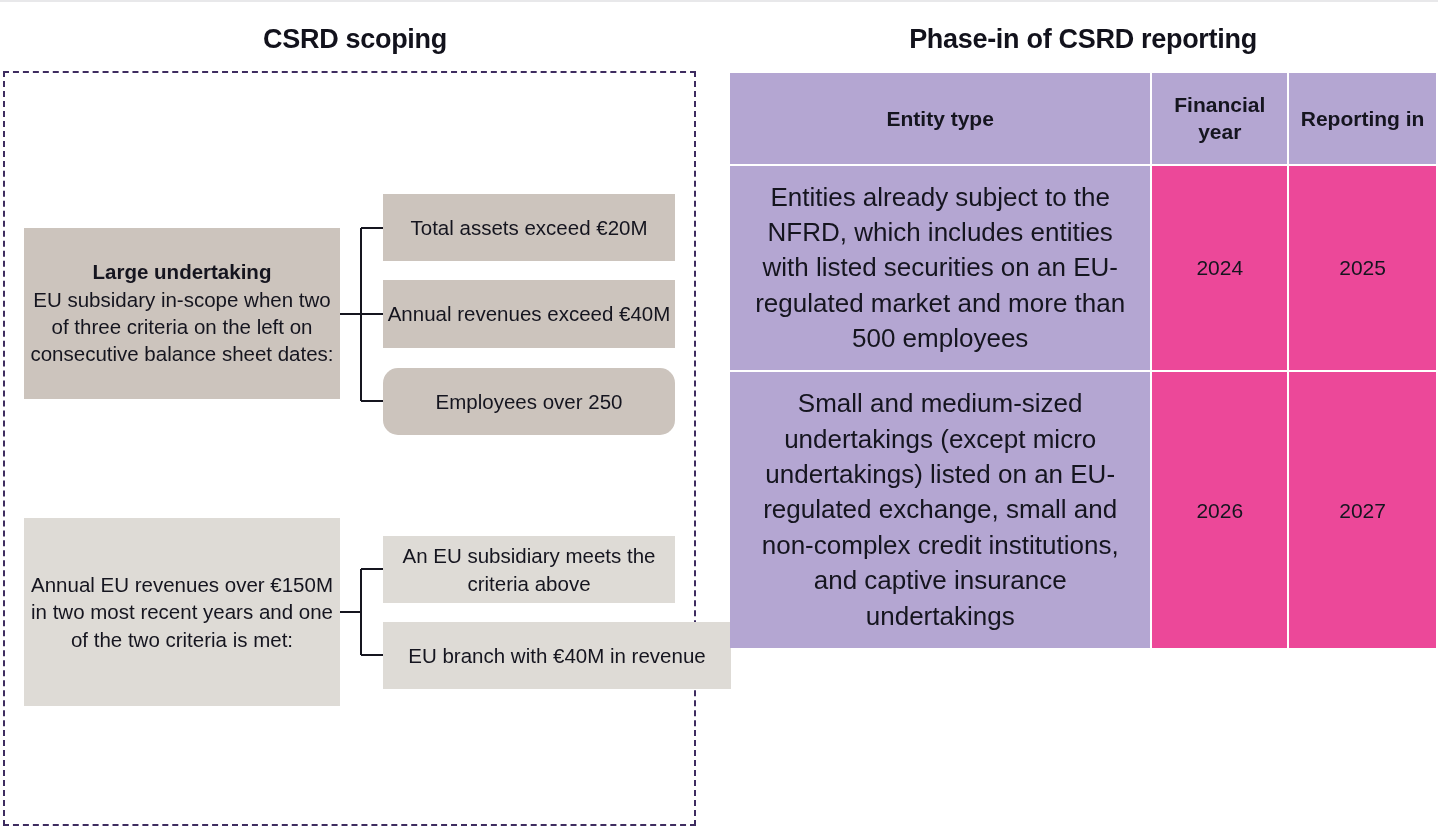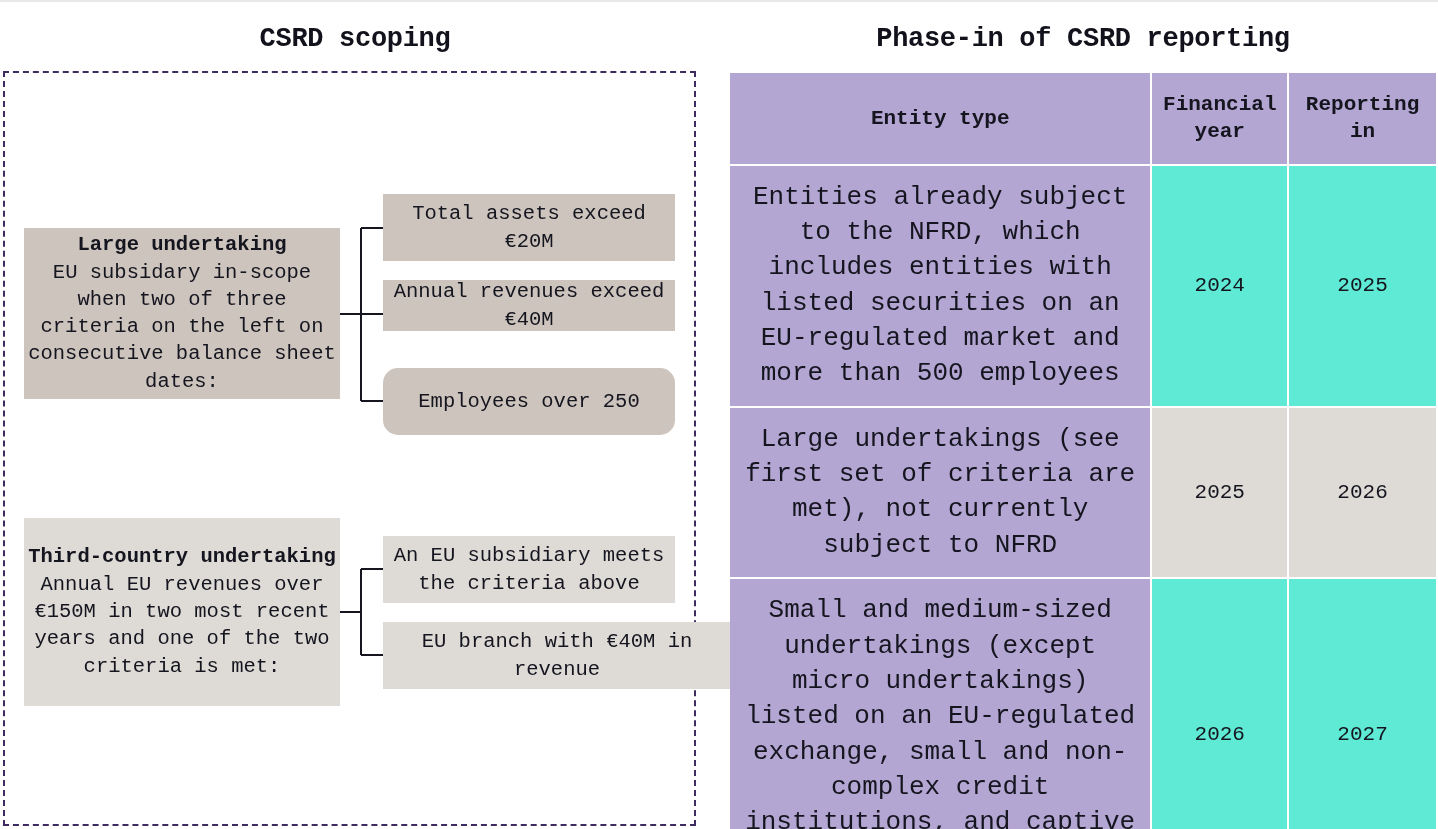--- a/index.html
+++ b/index.html
@@ -11,21 +11,20 @@
     font-family: "Liberation Sans", sans-serif;
     color: #12121c;
     overflow: hidden;
   }
 
   .page {
     position: relative;
     width: 1438px;
     height: 829px;
     background: #ffffff;
-    font-family: Liberation Mono, monospace;
   }
 
   .top-rule {
     position: absolute;
     left: 0; top: 0;
     width: 1438px; height: 2px;
     background: #e8e8ea;
   }
 
   
@@ -72,21 +71,21 @@
     font-size: 20.5px;
     line-height: 1.3;
   }
 
   .taupe { background: #ccc4bd; }
   .pale  { background: #dedbd6; }
 
   
   #node-large       { left: 24px;  top: 228px; width: 316px; height: 171px; align-items: center; }
   #node-assets      { left: 383px; top: 194px; width: 292px; height: 67px;  }
-  #node-revenues    { left: 383px; top: 280px; width: 292px; height: 51px;  }
+  #node-revenues    { left: 383px; top: 280px; width: 292px; height: 68px;  }
   #node-employees   { left: 383px; top: 368px; width: 292px; height: 67px; border-radius: 15px;  }
 
   
   #node-third       { left: 24px;  top: 518px; width: 316px; height: 188px; }
   #node-sub-meets   { left: 383px; top: 536px; width: 292px; height: 67px;  }
   #node-branch      { left: 383px; top: 622px; width: 348px; height: 67px;  }
 
   
   .connectors {
     position: absolute;
@@ -133,21 +132,21 @@
   td.entity {
     background: #b4a6d2;
     font-size: 26px;
     line-height: 1.36;
     padding: 14px 14px;
   }
   td.year {
     font-size: 21px;
     line-height: 1.3;
   }
-  td.year.taupe-cell { background: #5eead4; }
+  td.year.taupe-cell { background: #ec4899; }
   td.year.pale-cell  { background: #dedbd6; }
 
   tr.h-1 td, tr.h-1 th { height: 184px; }
   tr.h-2 td { height: 137px; }
   tr.h-3 td { height: 214px; }
   tr.h-4 td { height: 106px; }
 </style>
 </head>
 <body>
 
@@ -166,21 +165,20 @@
       <div>EU subsidary in-scope when two of three criteria on the left on consecutive balance sheet dates:</div>
     </div>
 
     <div class="node taupe" id="node-assets">Total assets exceed €20M</div>
 
     <div class="node taupe" id="node-revenues">Annual revenues exceed €40M</div>
 
     <div class="node taupe" id="node-employees">Employees over 250</div>
 
     <div class="node pale" id="node-third">
-      <div class="hd">Third-country undertaking</div>
       <div>Annual EU revenues over €150M in two most recent years and one of the two criteria is met:</div>
     </div>
 
     <div class="node pale" id="node-sub-meets">An EU subsidiary meets the criteria above</div>
 
     <div class="node pale" id="node-branch">EU branch with €40M in revenue</div>
 
     <svg class="connectors" viewBox="0 0 710 829">
       <g stroke="#15151f" stroke-width="2" fill="none" shape-rendering="crispEdges">
 
@@ -214,25 +212,20 @@
           <th>Financial year</th>
           <th>Reporting in</th>
         </tr>
       </thead>
       <tbody>
         <tr class="h-1">
           <td class="entity">Entities already subject to the NFRD, which includes entities with listed securities on an EU-regulated market and more than 500 employees</td>
           <td class="year taupe-cell">2024</td>
           <td class="year taupe-cell">2025</td>
         </tr>
-        <tr class="h-2">
-          <td class="entity">Large undertakings (see first set of criteria are met), not currently subject to NFRD</td>
-          <td class="year pale-cell">2025</td>
-          <td class="year pale-cell">2026</td>
-        </tr>
         <tr class="h-3">
           <td class="entity">Small and medium-sized undertakings (except micro undertakings) listed on an EU-regulated exchange, small and non-complex credit institutions, and captive insurance undertakings</td>
           <td class="year taupe-cell">2026</td>
           <td class="year taupe-cell">2027</td>
         </tr>
       </tbody>
     </table>
   </div>
 </div>
 

